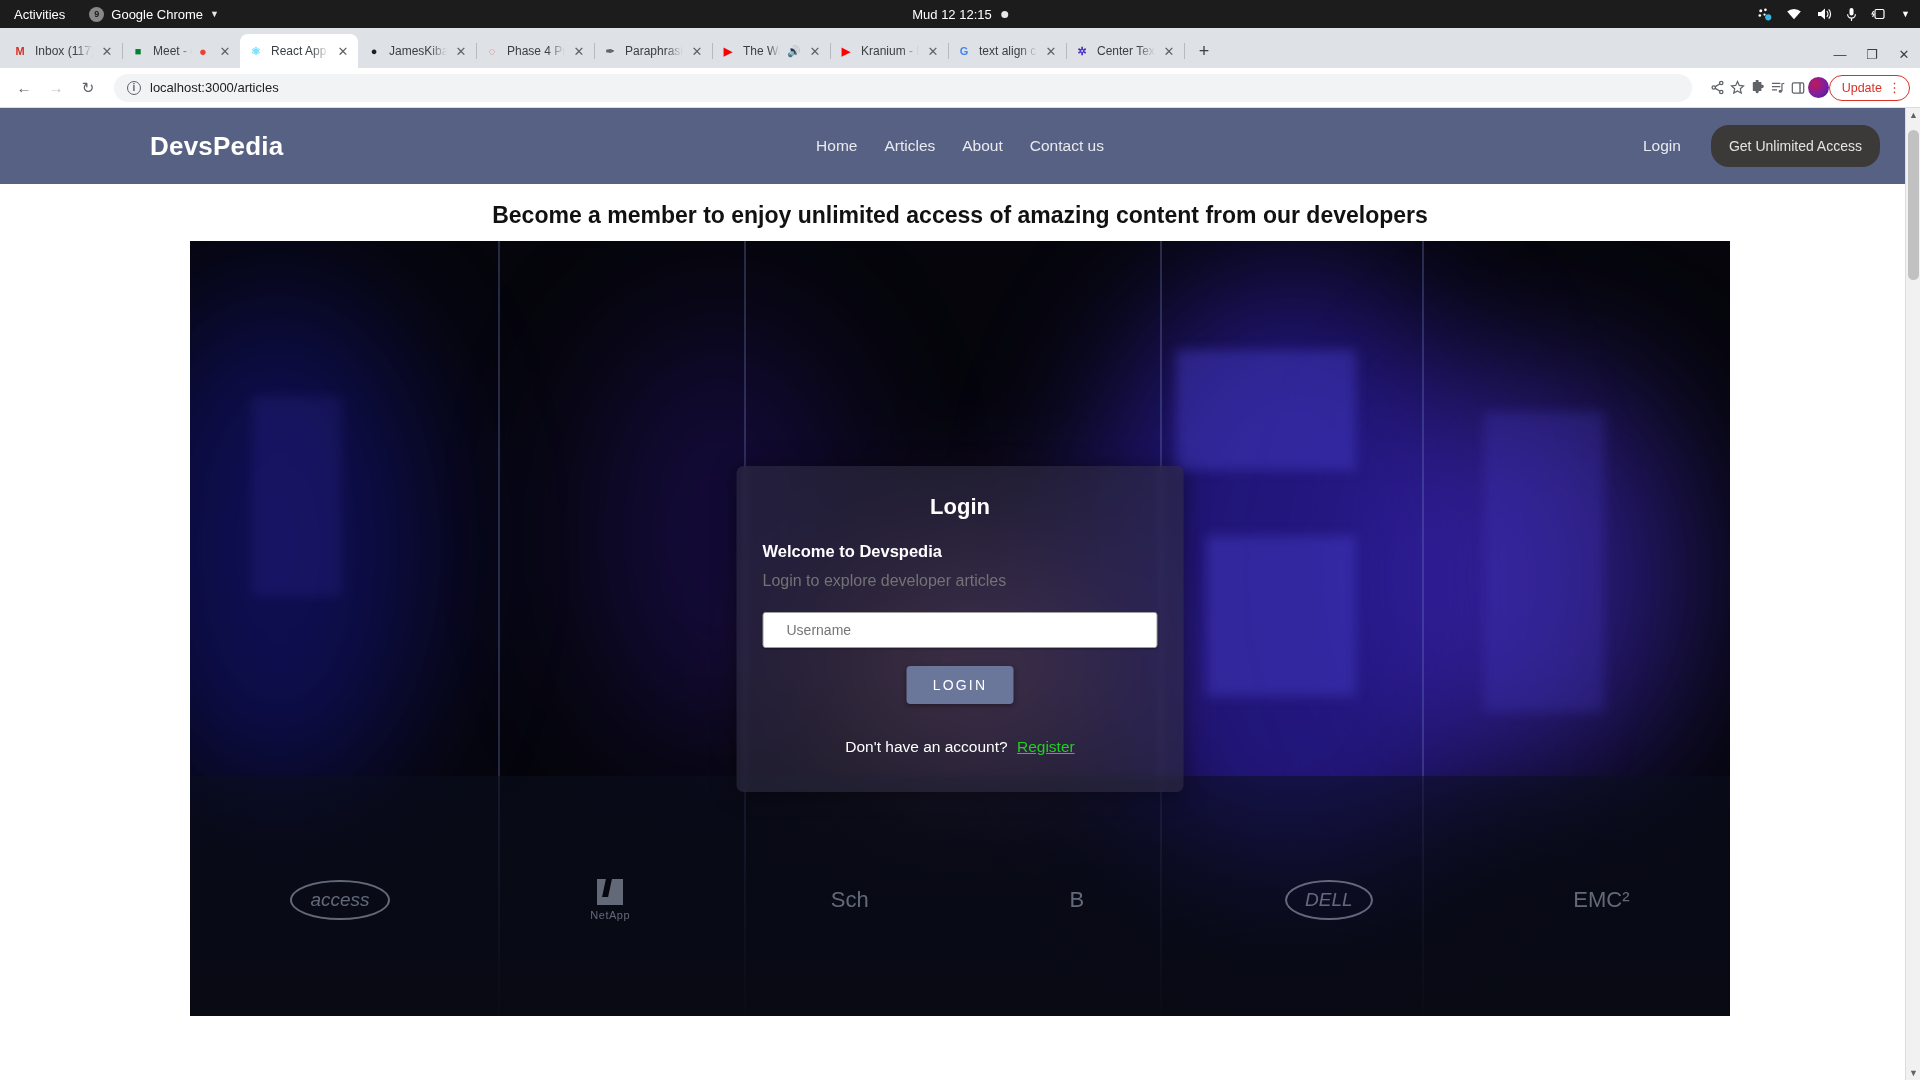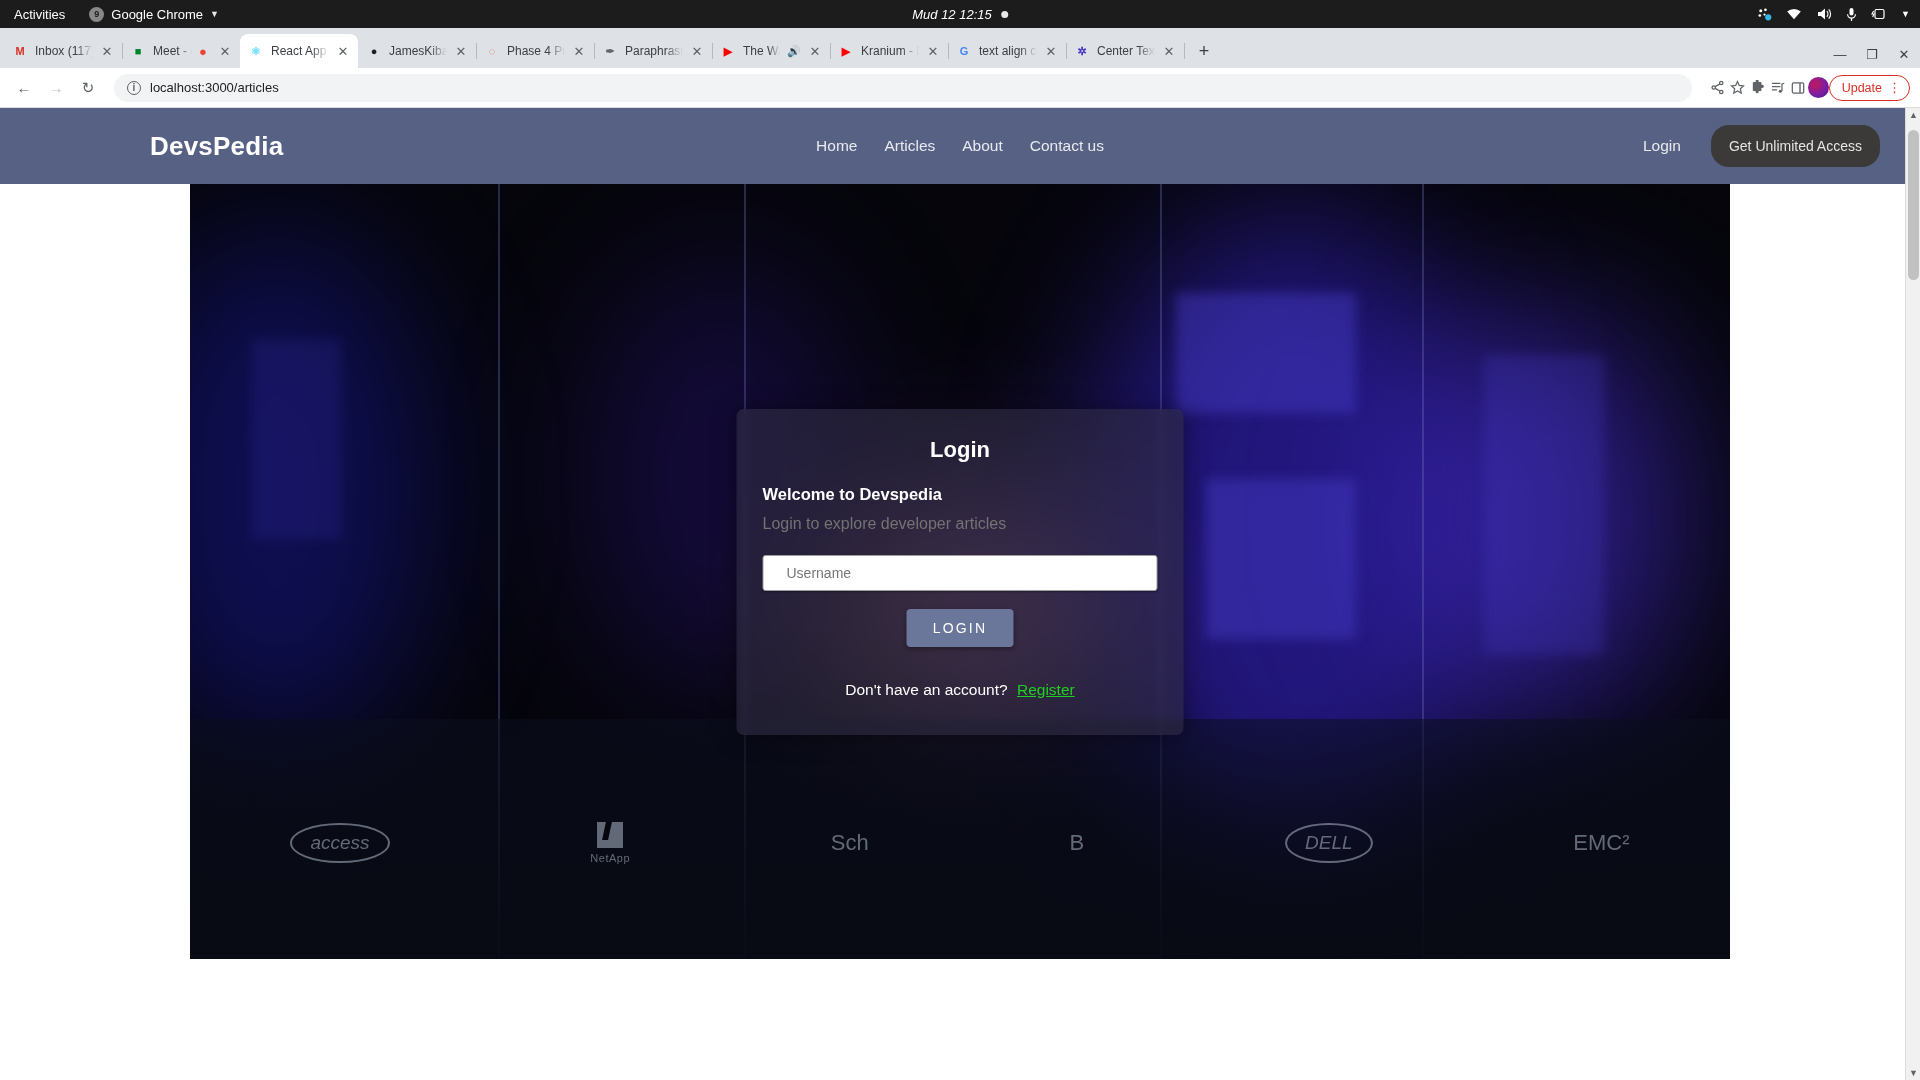--- a/index.html
+++ b/index.html
@@ -20,21 +20,21 @@
   .gnome-activities { padding: 0 14px; font-size: 13px; }
   .gnome-app { display: flex; align-items: center; gap: 7px; padding: 0 10px; }
   .chrome-mini {
     width: 15px; height: 15px; border-radius: 50%;
     background: #888; display: inline-block; position: relative;
     font-size: 9px; color:#1c1c1c; text-align:center; line-height:15px; font-weight:bold;
   }
   .gnome-caret { font-size: 9px; opacity: .9; }
   .gnome-clock {
     position: absolute; left: 50%; transform: translateX(-50%);
-    display: flex; align-items: center; gap: 9px; font-size: 13px; font-style: italic;
+    display: flex; align-items: center; gap: 9px; font-size: 13px;
   }
   .clock-dot { width: 7px; height: 7px; border-radius: 50%; background: #e8e8e8; display:inline-block;}
   .gnome-right {
     position: absolute; right: 10px; display: flex; align-items: center; gap: 14px;
   }
   .gnome-right svg { display:block; }
 
   
   .tabstrip {
     height: 40px; background: #dee1e6;
@@ -379,20 +379,21 @@
         <a class="nav-link" href="#" style="text-decoration: none;">Articles</a>
         <a class="nav-link" href="#" style="text-decoration: none;">About</a>
         <a class="nav-link" href="#" style="text-decoration: none;">Contact us</a>
       </div>
     <div class="nav-right">
       <span class="login-link">Login</span>
       <button class="cta-btn">Get Unlimited Access</button>
     </div>
   </div>
 
+  <div class="headline">Become a member to enjoy unlimited access of amazing content from our developers</div>
 
   <div class="hero-wrap">
     <div class="hero">
       <div class="hero-bg">
         <div class="glow" style="left:-4%;top:6%;width:300px;height:520px;background:#1a1aa8;opacity:.45"></div>
         <div class="glow" style="left:26%;top:10%;width:260px;height:430px;background:#221166;opacity:.5"></div>
         <div class="glow" style="left:58%;top:4%;width:420px;height:640px;background:#3a25d8;opacity:.55"></div>
         <div class="glow" style="left:78%;top:16%;width:300px;height:420px;background:#4b2fe0;opacity:.5"></div>
         <div class="glow" style="left:44%;top:36%;width:240px;height:260px;background:#6a3fd0;opacity:.4"></div>
         <div class="glow" style="left:40%;top:44%;width:300px;height:180px;background:#b06a3a;opacity:.35"></div>

